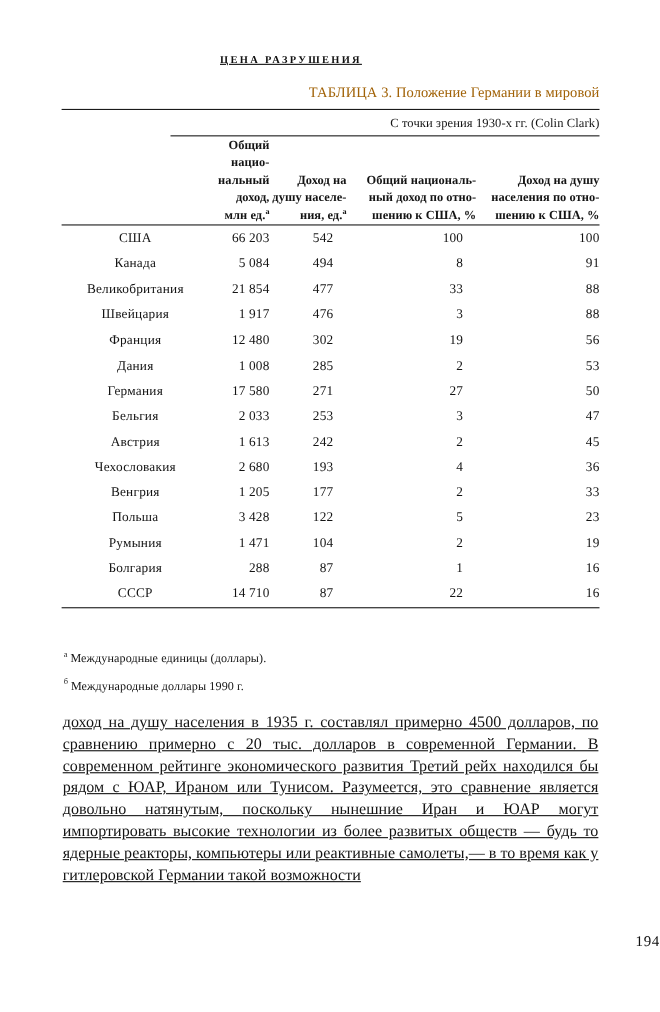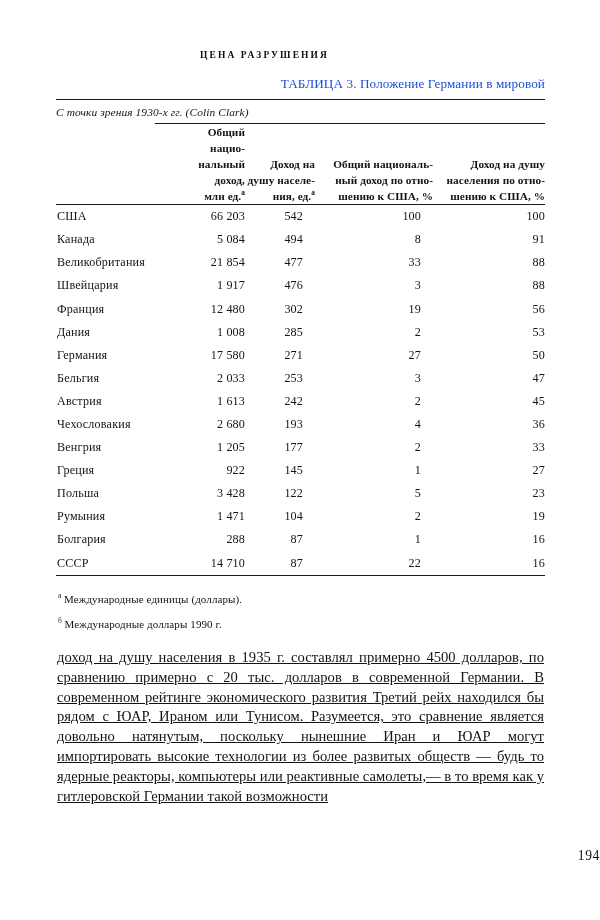--- a/index.html
+++ b/index.html
@@ -29,36 +29,37 @@
   .running-head {
     position: absolute;
     left: 200px;
     top: 50px;
     font-size: 9.5px;
     letter-spacing: 2.1px;
     font-weight: 700;
     text-transform: uppercase;
     color: #101010;
     white-space: nowrap;
+    text-decoration: underline;
   }
 
   
   .table-block {
     position: absolute;
     left: 56px;
     top: 76px;
     width: 489px;
   }
 
   .table-title {
     font-size: 13.2px;
     font-weight: 400;
     text-align: right;
     white-space: nowrap;
-    color: #1d4ed8;
+    color: #a16207;
     letter-spacing: 0.1px;
     margin-bottom: 7px;
   }
 
   .rule-full {
     height: 0;
     border-top: 1.6px solid #1a1a1a;
     width: 489px;
     margin: 0;
   }
@@ -70,25 +71,24 @@
   }
   .rule-thin {
     height: 0;
     border-top: 1.1px solid #1a1a1a;
     width: 489px;
     margin: 0;
   }
 
   .colgroup-label {
     font-size: 11.4px;
-    text-align: left;
+    text-align: right;
     padding: 6px 0 5px 0;
     white-space: nowrap;
     letter-spacing: 0.1px;
-    font-style: italic;
   }
 
   table.data {
     border-collapse: collapse;
     width: 489px;
     table-layout: fixed;
     font-size: 11.6px;
   }
   table.data th, table.data td {
     padding: 0;
@@ -112,21 +112,21 @@
   thead th.h-country { text-align: left; }
   thead th .hd { display: block; font-weight: bold; }
 
   tbody td {
     font-size: 12.1px;
     height: 23.1px;
     line-height: 23.1px;
     letter-spacing: 0.15px;
   }
   tbody td.country {
-    text-align: left;
+    text-align: center;
     padding-left: 1px;
     letter-spacing: 0.2px;
   }
   tbody td.num { text-align: right; }
   tbody td.num.pad3 { padding-right: 12px; }
 
   sup.fn {
     font-size: 7.4px;
     vertical-align: super;
     line-height: 0;
@@ -314,27 +314,20 @@
             <td class="num">36</td>
           </tr>
           <tr>
             <td class="country">Венгрия</td>
             <td class="num">1 205</td>
             <td class="num pad3">177</td>
             <td class="num pad3">2</td>
             <td class="num">33</td>
           </tr>
           <tr>
-            <td class="country">Греция</td>
-            <td class="num">922</td>
-            <td class="num pad3">145</td>
-            <td class="num pad3">1</td>
-            <td class="num">27</td>
-          </tr>
-          <tr>
             <td class="country">Польша</td>
             <td class="num">3 428</td>
             <td class="num pad3">122</td>
             <td class="num pad3">5</td>
             <td class="num">23</td>
           </tr>
           <tr>
             <td class="country">Румыния</td>
             <td class="num">1 471</td>
             <td class="num pad3">104</td>

